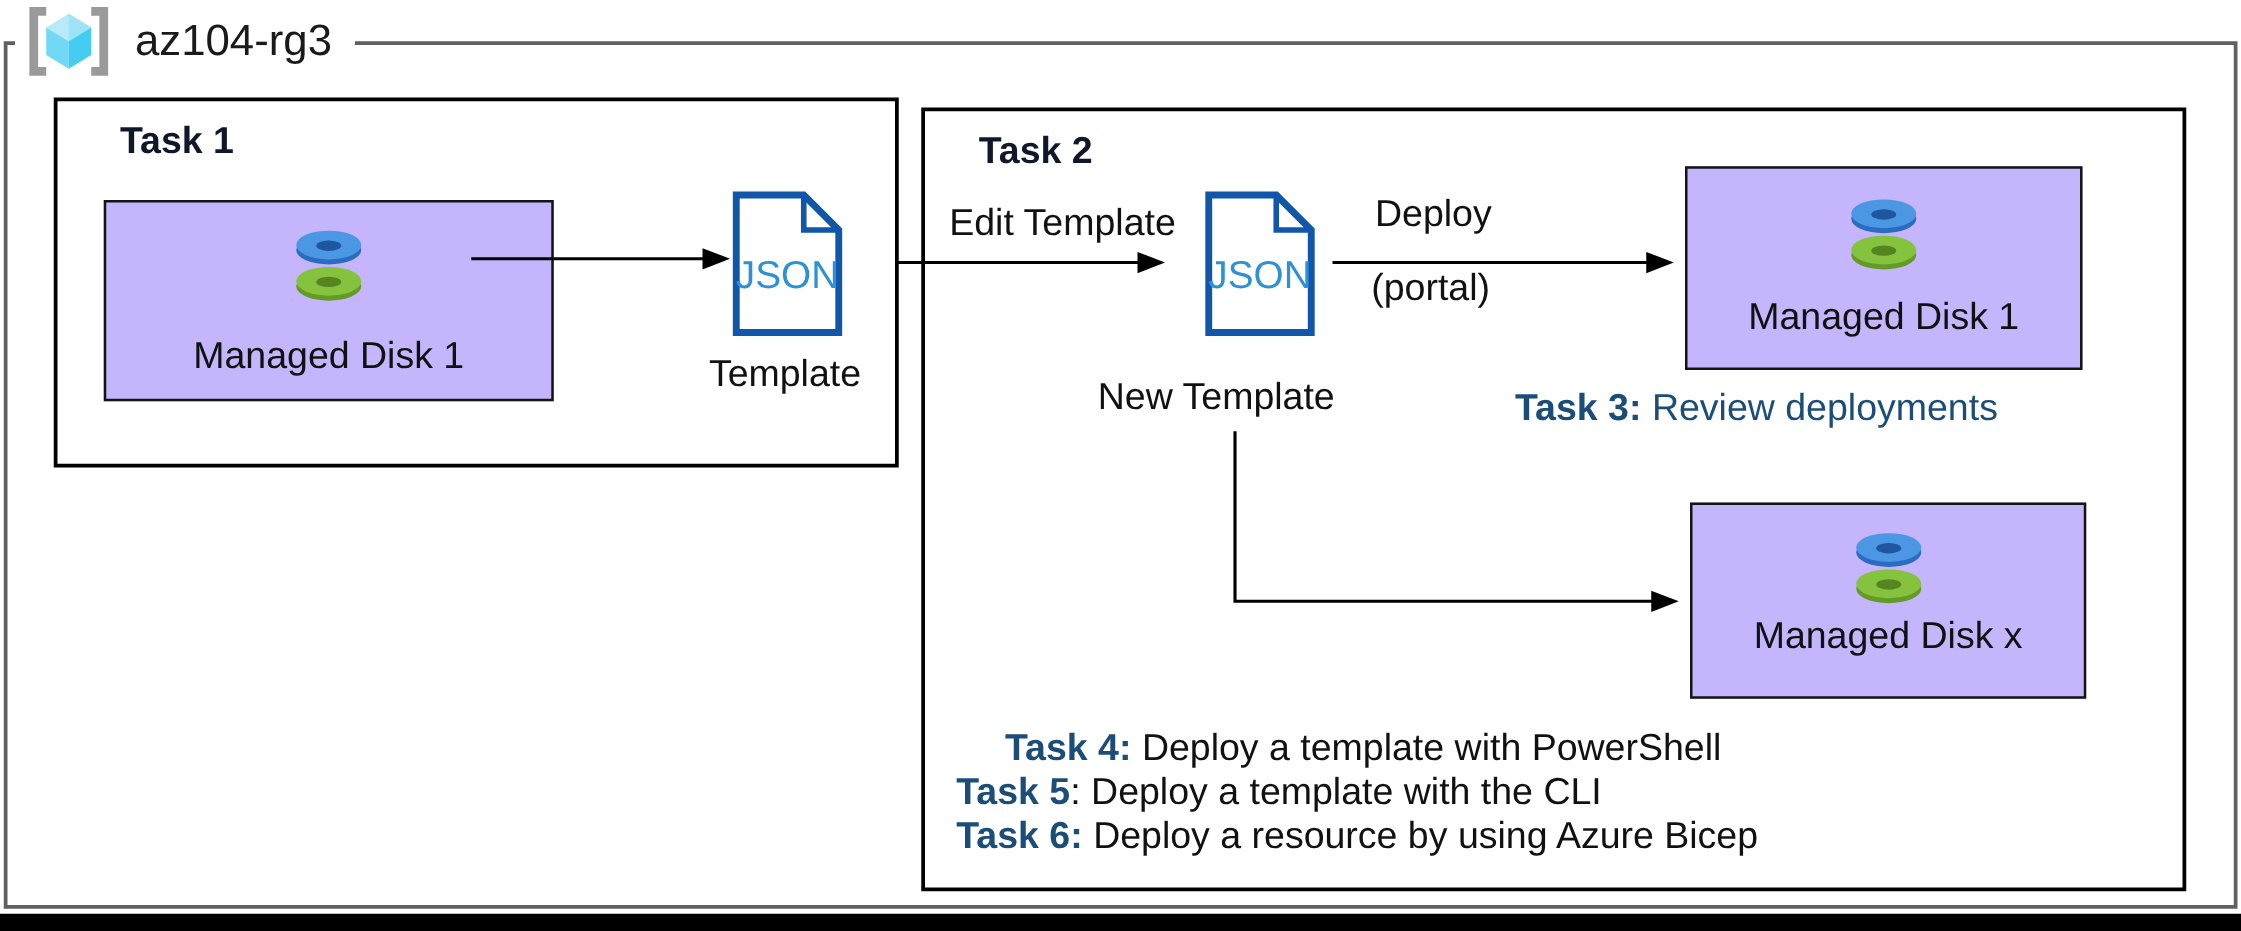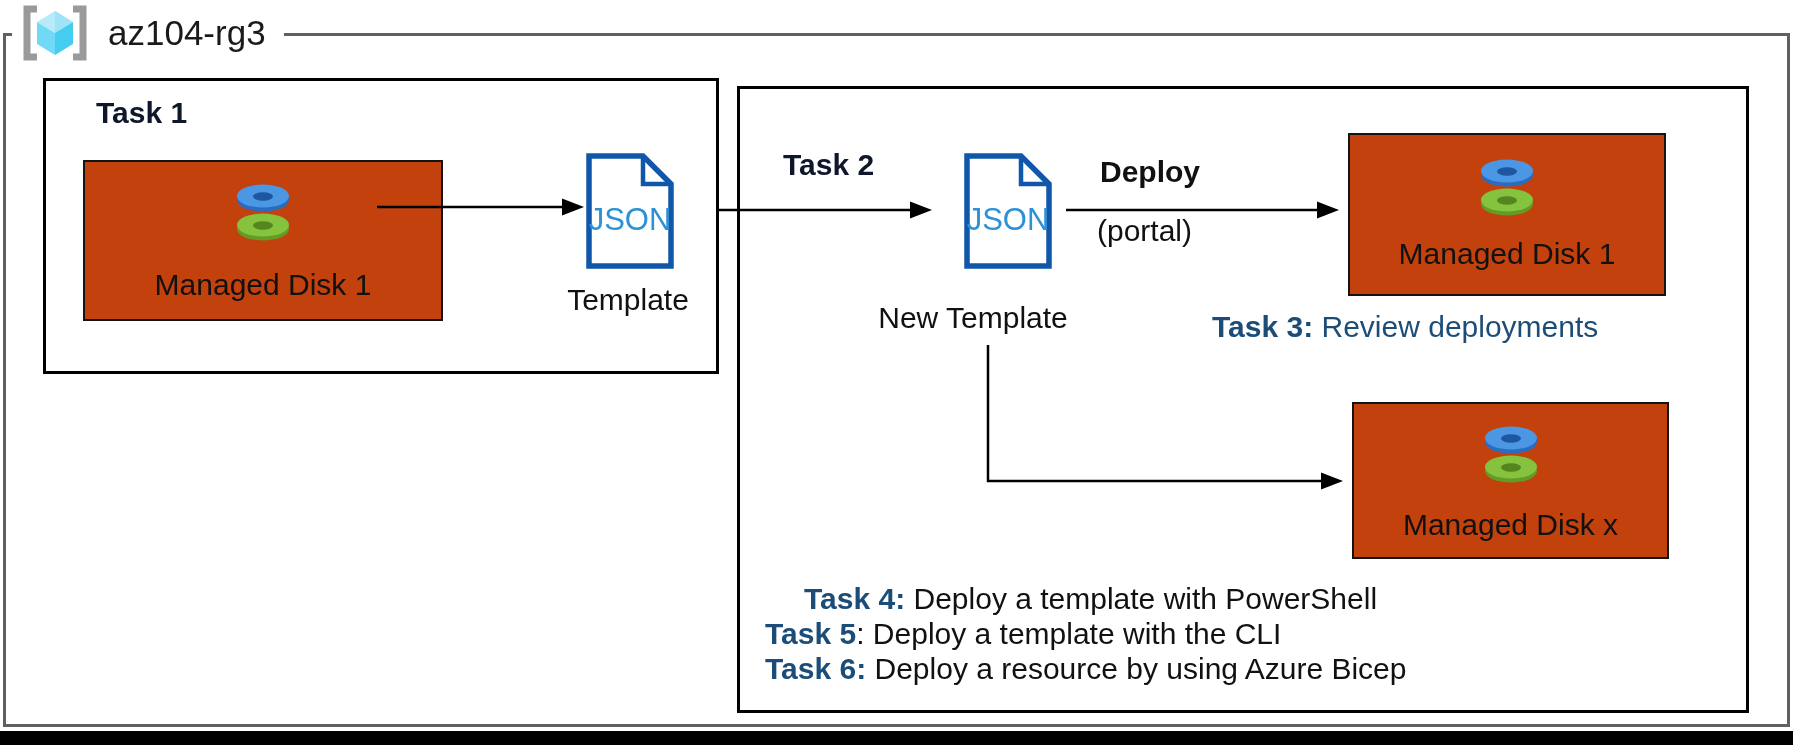--- a/index.html
+++ b/index.html
@@ -14,21 +14,21 @@
   }
   .rg-header {
     position:absolute; left:12px; top:2px; height:62px;
     display:flex; align-items:center; gap:16px;
     background:#ffffff; padding:0 18px 0 6px;
   }
   .rg-name { font-size:35px; color:#1a1a1a; white-space:nowrap; }
   .task-box { position:absolute; border:3px solid #000; background:#ffffff; }
   .task-title { position:absolute; font-size:30px; font-weight:700; color:#0f172a; white-space:nowrap; }
   .disk-box {
-    position:absolute; background:#c2410c; border:2px solid #141414;
+    position:absolute; background:#c4b5fd; border:2px solid #141414;
     display:flex; flex-direction:column; align-items:center;
   }
   .disk-label { font-size:30px; color:#111; white-space:nowrap; }
   .lbl { position:absolute; font-size:30px; color:#111; line-height:1.15; white-space:nowrap; }
   .center { text-align:center; }
   .json-icon { position:absolute; }
   .arrows { position:absolute; left:0; top:0; pointer-events:none; }
   .task-line { position:absolute; font-size:30px; color:#111; white-space:nowrap;text-align:center; }
   .bold-blue { color:#1c4d78; font-weight:700; }
   .blue { color:#1c4d78; }
@@ -69,50 +69,51 @@
   </div>
 
   <svg class="json-icon" style="left:585px; top:152px;" width="90" height="118" viewBox="0 0 90 118">
     <path d="M4 4 H58 L86 32 V114 H4 Z" fill="#ffffff" stroke="#1157a9" stroke-width="5.5"></path>
     <path d="M58 4 V32 H86" fill="none" stroke="#1157a9" stroke-width="4.5"></path>
     <text x="45" y="78" text-anchor="middle" font-size="31" fill="#2e91d5" font-family="Liberation Sans, sans-serif">JSON</text>
   </svg>
   <div class="lbl center" style="left:540px; top:283px; width:176px;">Template</div>
 
   <div class="task-box" style="left:737px; top:86px; width:1012px; height:627px;"></div>
-  <div class="task-title" style="left:783px; top:104px;margin-top:44px;">Task 2</div>
+  <div class="task-title" style="left:783px; top:104px;">Task 2</div>
 
+  <div class="lbl center" style="left:740px; top:162px; width:220px;">Edit Template</div>
 
   <svg class="json-icon" style="left:963px; top:152px;" width="90" height="118" viewBox="0 0 90 118">
     <path d="M4 4 H58 L86 32 V114 H4 Z" fill="#ffffff" stroke="#1157a9" stroke-width="5.5"></path>
     <path d="M58 4 V32 H86" fill="none" stroke="#1157a9" stroke-width="4.5"></path>
     <text x="45" y="78" text-anchor="middle" font-size="31" fill="#2e91d5" font-family="Liberation Sans, sans-serif">JSON</text>
   </svg>
   <div class="lbl center" style="left:873px; top:301px; width:200px;">New Template</div>
 
-  <div class="lbl" style="left:1100px; top:155px;font-weight:bold;">Deploy</div>
+  <div class="lbl" style="left:1100px; top:155px;">Deploy</div>
   <div class="lbl" style="left:1097px; top:214px;">(portal)</div>
 
   <div class="disk-box" style="left:1348px; top:133px; width:318px; height:163px; padding-top:24px; gap:20px;">
     <svg width="56" height="58" viewBox="0 0 56 58">
       <ellipse cx="28" cy="45" rx="26" ry="11.5" fill="#639b26"></ellipse>
       <ellipse cx="28" cy="41" rx="26" ry="11.5" fill="#85c23d"></ellipse>
       <ellipse cx="28" cy="41.5" rx="10" ry="4.2" fill="#55851f"></ellipse>
       <ellipse cx="28" cy="16" rx="26" ry="11.5" fill="#2a6cc0"></ellipse>
       <ellipse cx="28" cy="12" rx="26" ry="11.5" fill="#4b97e4"></ellipse>
       <ellipse cx="28" cy="12.5" rx="10" ry="4.2" fill="#1e56a0"></ellipse>
     </svg>
     <span class="disk-label">Managed Disk 1</span>
   </div>
 
   <div class="task-line" style="left:1212px; top:310px;">
     <span class="bold-blue">Task 3:</span><span class="blue"> Review deployments</span>
   </div>
 
-  <div class="disk-box" style="left:1352px; top:402px; width:317px; height:157px; padding-top:22px; gap:24px;">
+  <div class="disk-box" style="left:1352px; top:402px; width:317px; height:157px; padding-top:22px; gap:8px;">
     <svg width="56" height="58" viewBox="0 0 56 58">
       <ellipse cx="28" cy="45" rx="26" ry="11.5" fill="#639b26"></ellipse>
       <ellipse cx="28" cy="41" rx="26" ry="11.5" fill="#85c23d"></ellipse>
       <ellipse cx="28" cy="41.5" rx="10" ry="4.2" fill="#55851f"></ellipse>
       <ellipse cx="28" cy="16" rx="26" ry="11.5" fill="#2a6cc0"></ellipse>
       <ellipse cx="28" cy="12" rx="26" ry="11.5" fill="#4b97e4"></ellipse>
       <ellipse cx="28" cy="12.5" rx="10" ry="4.2" fill="#1e56a0"></ellipse>
     </svg>
     <span class="disk-label">Managed Disk x</span>
   </div>

